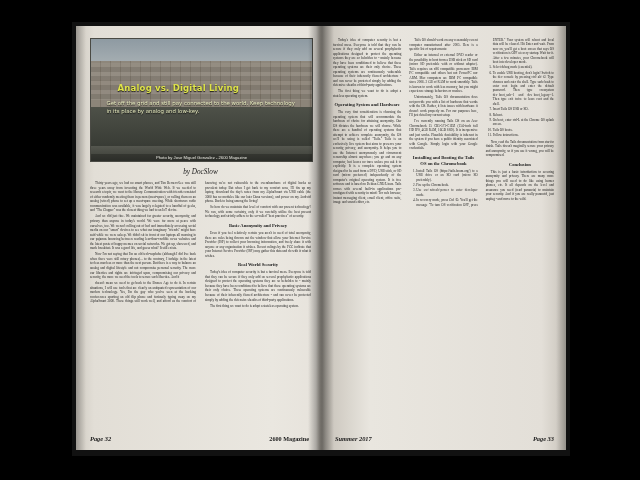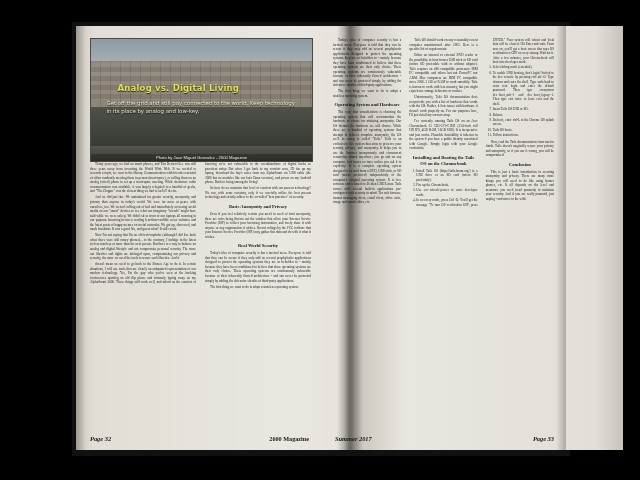--- a/index.html
+++ b/index.html
@@ -26,21 +26,21 @@
     top: 22px;
     width: 498px;
     height: 434px;
     background: #111;
     box-shadow: 0 0 28px 6px rgba(0,0,0,0.9);
   }
   .page-spread {
     position: absolute;
     left: 76px;
     top: 26px;
-    width: 547px;
+    width: 490px;
     height: 424px;
     background: #d8d4cc;
     background-image: linear-gradient(to right,
         #cfcac1 0px, #e2ded6 18px, #eae7e0 40%, #e7e3dc 49%,
         #b9b4aa 50%, #c9c4bb 51%, #e9e6df 60%, #e3dfd8 95%, #c8c3ba 100%);
     overflow: hidden;
   }
   .page-shadow-gutter {
     position: absolute;
     left: 50%;
@@ -226,20 +226,21 @@
         <div class="wall"></div>
         <div class="ground"></div>
         <div class="banner-title">Analog vs. Digital Living</div>
         <div class="banner-lines">Get off the grid and still pay
 connected to the world.
 Keep technology in its place
 by analog and low-key.</div>
         <div class="caption">Photo by Jose Miguel Gonzalez - 2600 Magazine</div>
       </div>
 
+      <div class="byline">by DocSlow</div>
 
       <div class="cols page-body-left">
         <p>Thirty years ago, we had no smart phones, and Tim Berners-Lee was still three years away from inventing the World Wide Web. If we needed to research a topic, we went to the library. Communication with friends consisted of either randomly meeting them in person (meat-space), or calling them on an analog (wired) phone to set up a meat-space meeting. While shortwave radio communication was available, it was largely relegated to a handful of geeks, and "The Clapper" was the closest thing we had to an IoT device.</p>
         <p>And we did just fine. We maintained far greater security, anonymity, and privacy than anyone in today's world. We were far more at peace with ourselves, too. We weren't rolling out of bed and immediately accessing social media on our "smart" devices to see what our imaginary "friends" might have said while we were asleep. We didn't sit in front of our laptops all morning in our pajamas bouncing between reading less-than-credible news websites and the latest posts of happy memes on social networks. We got up, showered, and made breakfast. It was a good life, and guess what? It still exists.</p>
         <p>Now I'm not saying that I'm an old tech-nophobe (although I did live back when there were still rotary phones)... to the contrary, I indulge in the latest tech as much as or more than the next person. But there is a way to balance an analog and digital lifestyle and not compromise personal security. The more our liberties and rights are infringed upon, compromising our privacy and security, the more we need the tools to secure such liberties. And it</p>
         <p>doesn't mean we need to go back to the Bronze Age to do it. In certain situations, I will use tools that are clearly an antiquated representation of our modern technology. Yes, I'm the guy who you've seen at the hacking conferences sporting an old flip phone and furiously typing away on my AlphaSmart 3000. These things still work well, and afford us the comfort of knowing we're not vulnerable to the overabundance of digital hacks so prevalent today. But when I get back to my comfort zone, I'll fire up my laptop, download the day's notes from my AlphaSmart via USB cable (the 3000 has no modules like our later Dana versions), and power on my Android phone. Back to being among the living!</p>
         <p>So how do we maintain that level of comfort with our present technology? We can, with some certainty, only if we carefully utilize the best present technology and strictly adhere to the so-called "best practices" of security.</p>
         <h3>Basic Anonymity and Privacy</h3>
         <p>Even if you feel relatively certain you aren't in need of total anonymity, there are rules being thrown out the window that allow your Internet Service Provider (ISP) to collect your browsing information, and freely share it with anyone or any organization it wishes. Recent rulings by the FCC indicate that your Internet Service Provider (ISP) may gather this data and do with it what it wishes.</p>
         <h3>Real World Security</h3>

